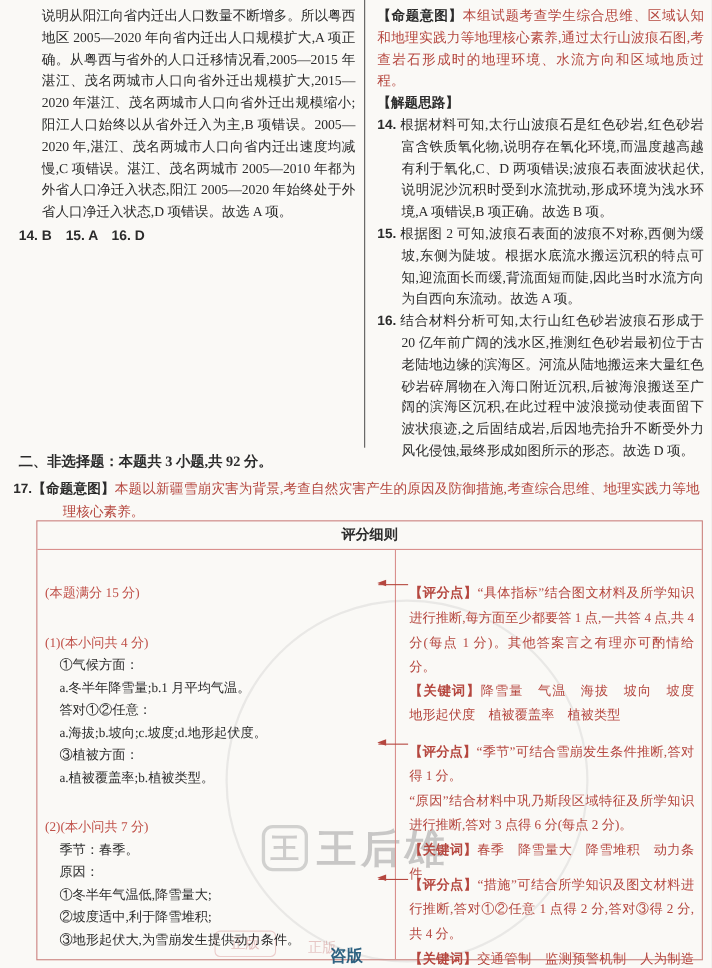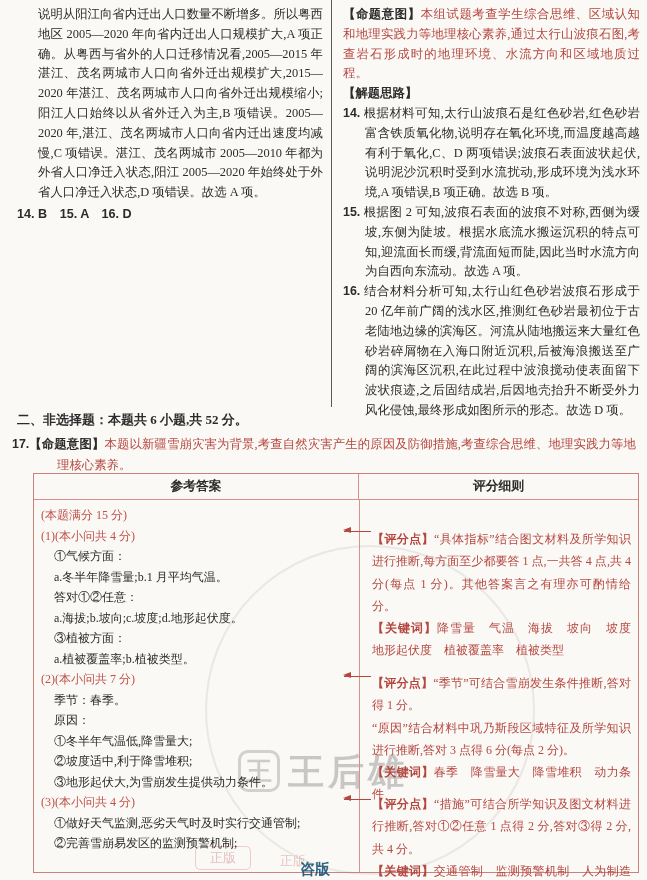--- a/index.html
+++ b/index.html
@@ -40,21 +40,21 @@
   .anstable{position:absolute;left:33px;top:473px;width:606px;height:400px;
             border:1px solid var(--pinkdark);z-index:1;}
   .thead{display:flex;height:26px;border-bottom:1px solid var(--pink);}
   .th{font-weight:bold;font-size:12.8px;display:flex;align-items:center;justify-content:center;}
   .th.left{width:325px;border-right:1px solid var(--pink);}
   .th.right{flex:1;}
   .tbody{position:relative;height:372px;}
   .tbody::before{content:"";position:absolute;left:325px;top:0;bottom:0;width:1px;background:var(--pink);}
   .cell-left{position:absolute;left:0;top:0;width:325px;padding:5px 6px 0 7px;}
   .al{font-size:12px;line-height:20.5px;}
-  .al.red{color:var(--red2);}
+  .al.red{color:var(--red2);margin-top:24px;}
   .al.ind{margin-left:13px;}
   .cell-right{position:absolute;left:326px;top:0;right:0;bottom:0;}
   .rblock{position:absolute;left:12px;right:7px;}
   .rl{font-size:12px;line-height:22.3px;color:var(--red);text-align:justify;}
   .rlab{font-weight:bold;margin-top:30px;}
   .arrow{position:absolute;left:310px;width:27px;border-top:1.6px solid var(--red);height:0;}
   .arrow::before{content:"";position:absolute;left:-1px;top:-4.6px;width:0;height:0;
     border-right:8px solid var(--red);border-top:3.8px solid transparent;border-bottom:3.8px solid transparent;}
   
   .wm{position:absolute;z-index:0;pointer-events:none;}
@@ -90,26 +90,25 @@
   </div>
 
   <div class="col col-right">
     <p><span class="bold">【命题意图】</span><span class="redtxt">本组试题考查学生综合思维、区域认知和地理实践力等地理核心素养,通过太行山波痕石图,考查岩石形成时的地理环境、水流方向和区域地质过程。</span></p>
     <p class="bold">【解题思路】</p>
     <p class="hang-r"><span class="num">14.</span> <span>根据材料可知,太行山波痕石是红色砂岩,红色砂岩富含铁质氧化物,说明存在氧化环境,而温度越高越有利于氧化,C、D 两项错误;波痕石表面波状起伏,说明泥沙沉积时受到水流扰动,形成环境为浅水环境,A 项错误,B 项正确。故选 B 项。</span></p>
     <p class="hang-r"><span class="num">15.</span> <span>根据图 2 可知,波痕石表面的波痕不对称,西侧为缓坡,东侧为陡坡。根据水底流水搬运沉积的特点可知,迎流面长而缓,背流面短而陡,因此当时水流方向为自西向东流动。故选 A 项。</span></p>
     <p class="hang-r"><span class="num">16.</span> <span>结合材料分析可知,太行山红色砂岩波痕石形成于 20 亿年前广阔的浅水区,推测红色砂岩最初位于古老陆地边缘的滨海区。河流从陆地搬运来大量红色砂岩碎屑物在入海口附近沉积,后被海浪搬送至广阔的滨海区沉积,在此过程中波浪搅动使表面留下波状痕迹,之后固结成岩,后因地壳抬升不断受外力风化侵蚀,最终形成如图所示的形态。故选 D 项。</span></p>
   </div>
 
-  <p class="section-title">二、非选择题：本题共 6 小题,共 52 分。</p>
+  <p class="section-title">二、非选择题：本题共 3 小题,共 92 分。</p>
   <p class="q17"><span class="num">17.</span><span class="bold">【命题意图】</span><span class="redtxt">本题以新疆雪崩灾害为背景,考查自然灾害产生的原因及防御措施,考查综合思维、地理实践力等地理核心素养。</span></p>
 
   <div class="anstable">
     <div class="thead">
-      <div class="th left">参考答案</div>
       <div class="th right">评分细则</div>
     </div>
     <div class="tbody">
 
       <div class="cell-left">
         <p class="al red">(本题满分 15 分)</p>
         <p class="al red">(1)(本小问共 4 分)</p>
         <p class="al ind">①气候方面：</p>
         <p class="al ind">a.冬半年降雪量;b.1 月平均气温。</p>
         <p class="al ind">答对①②任意：</p>

